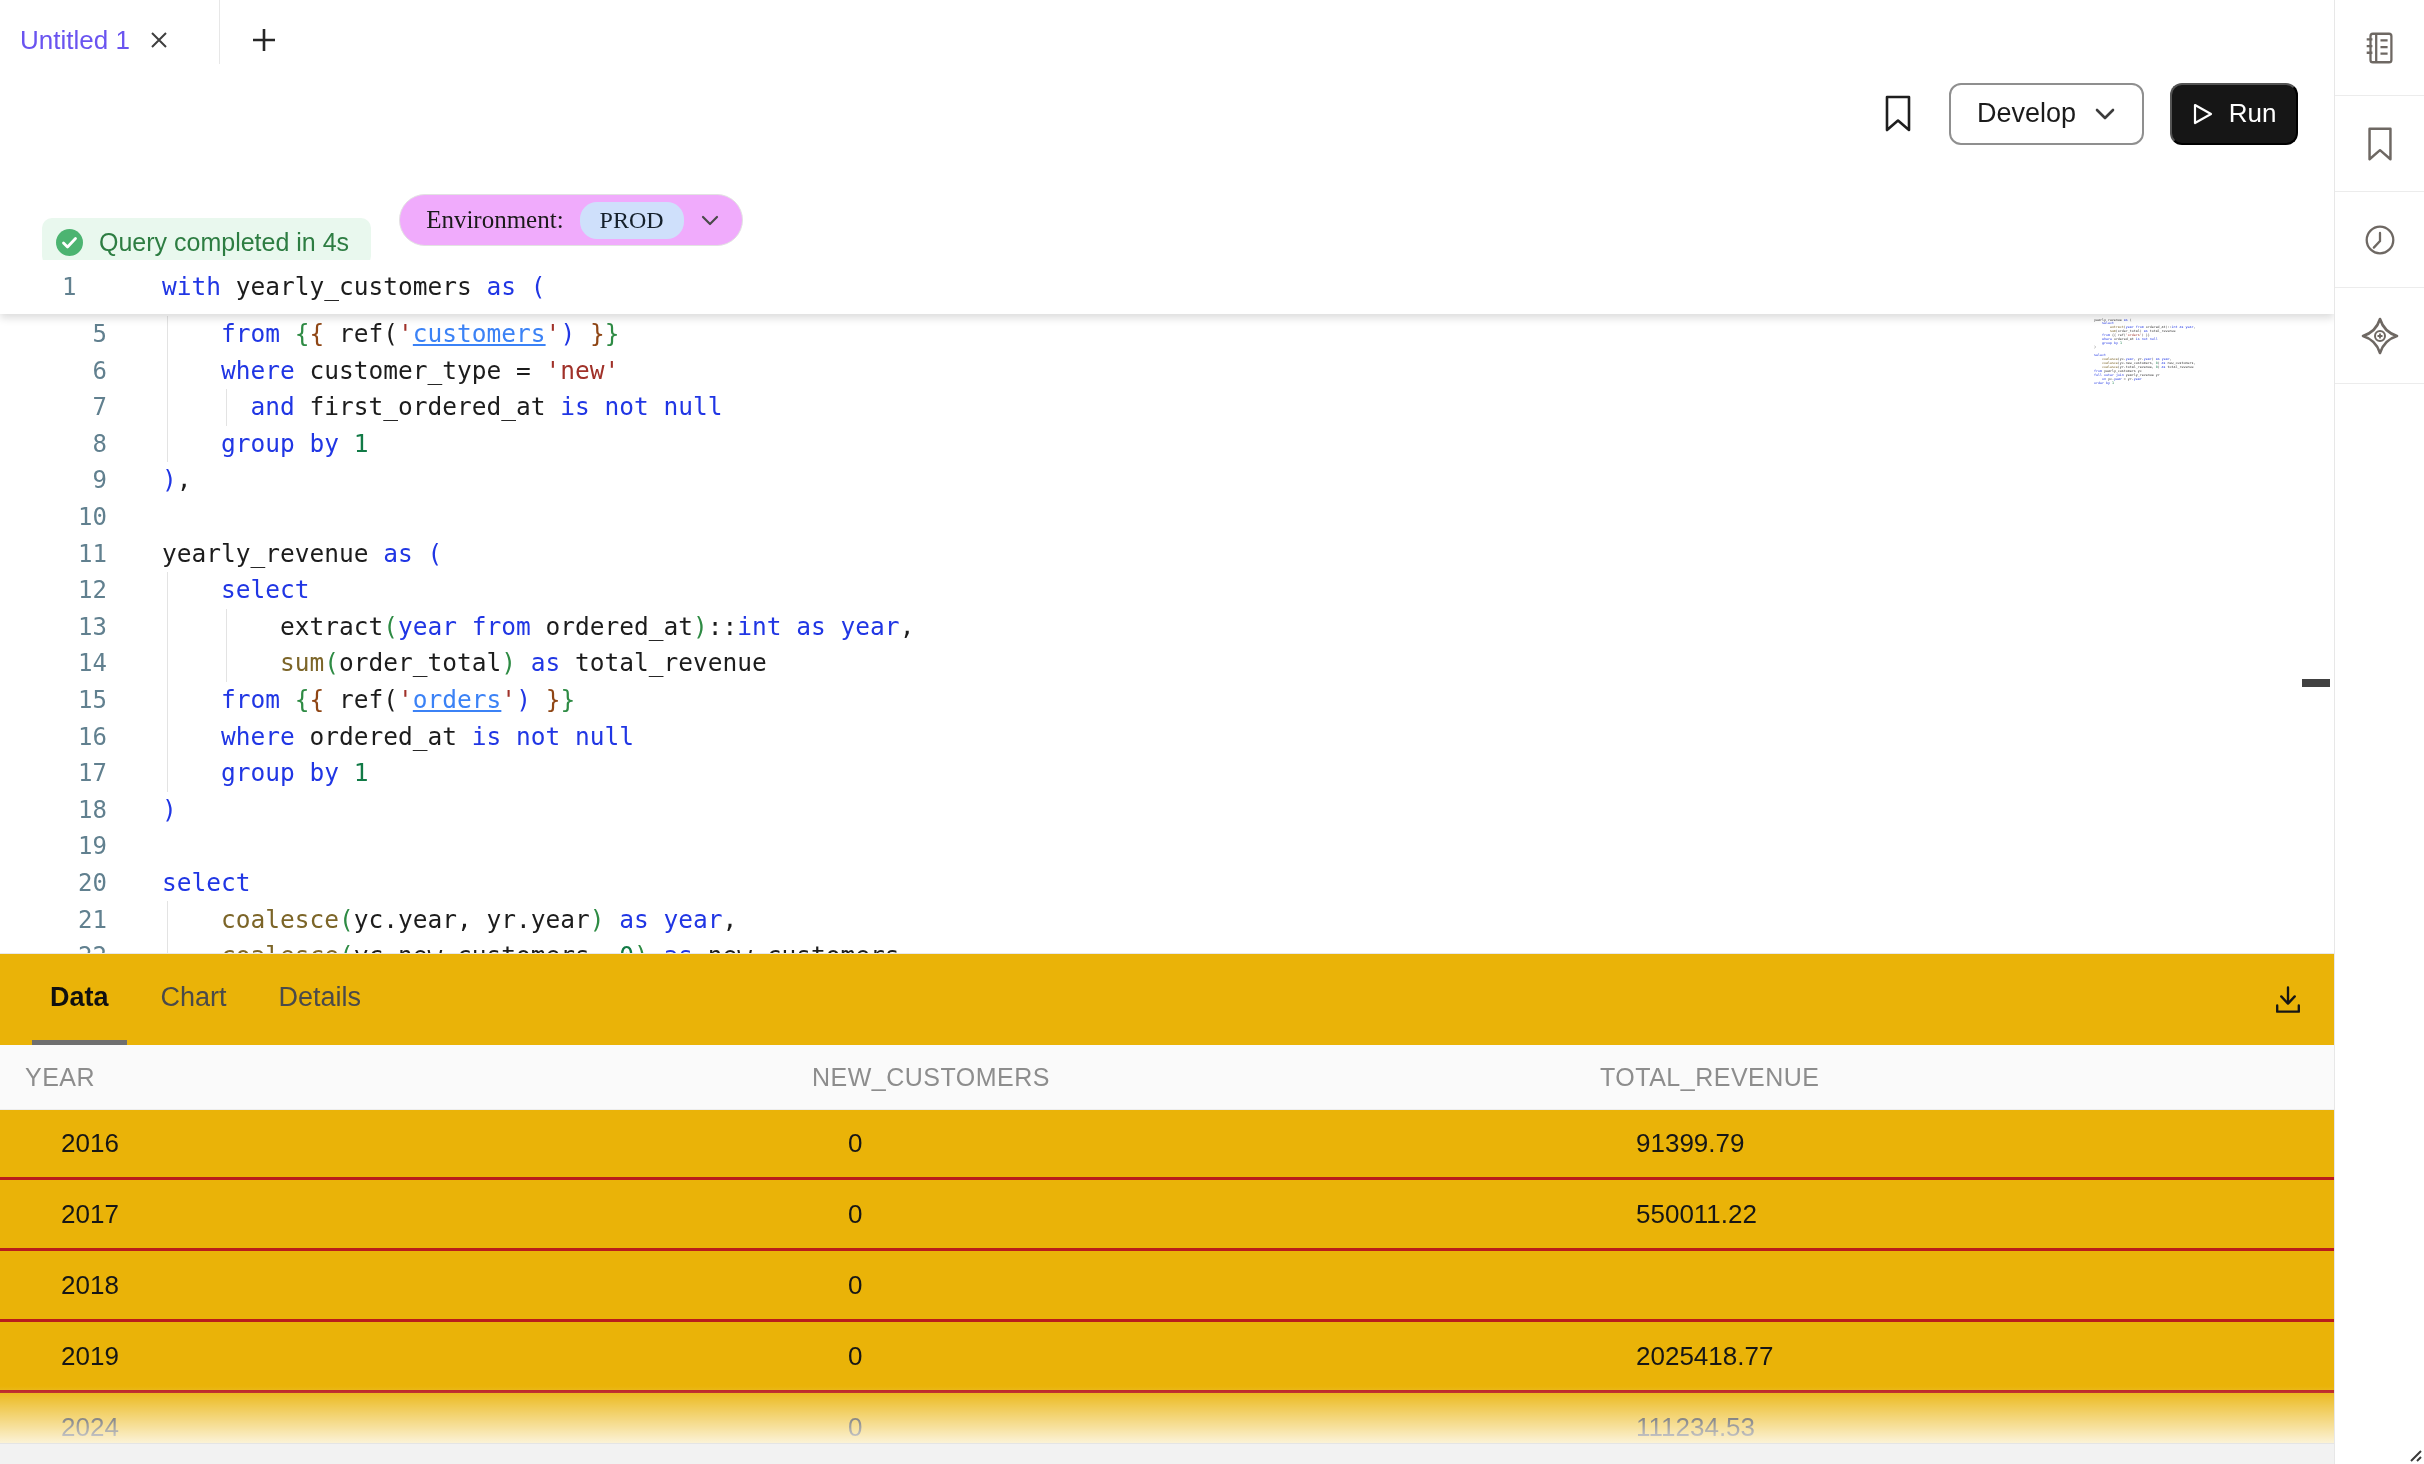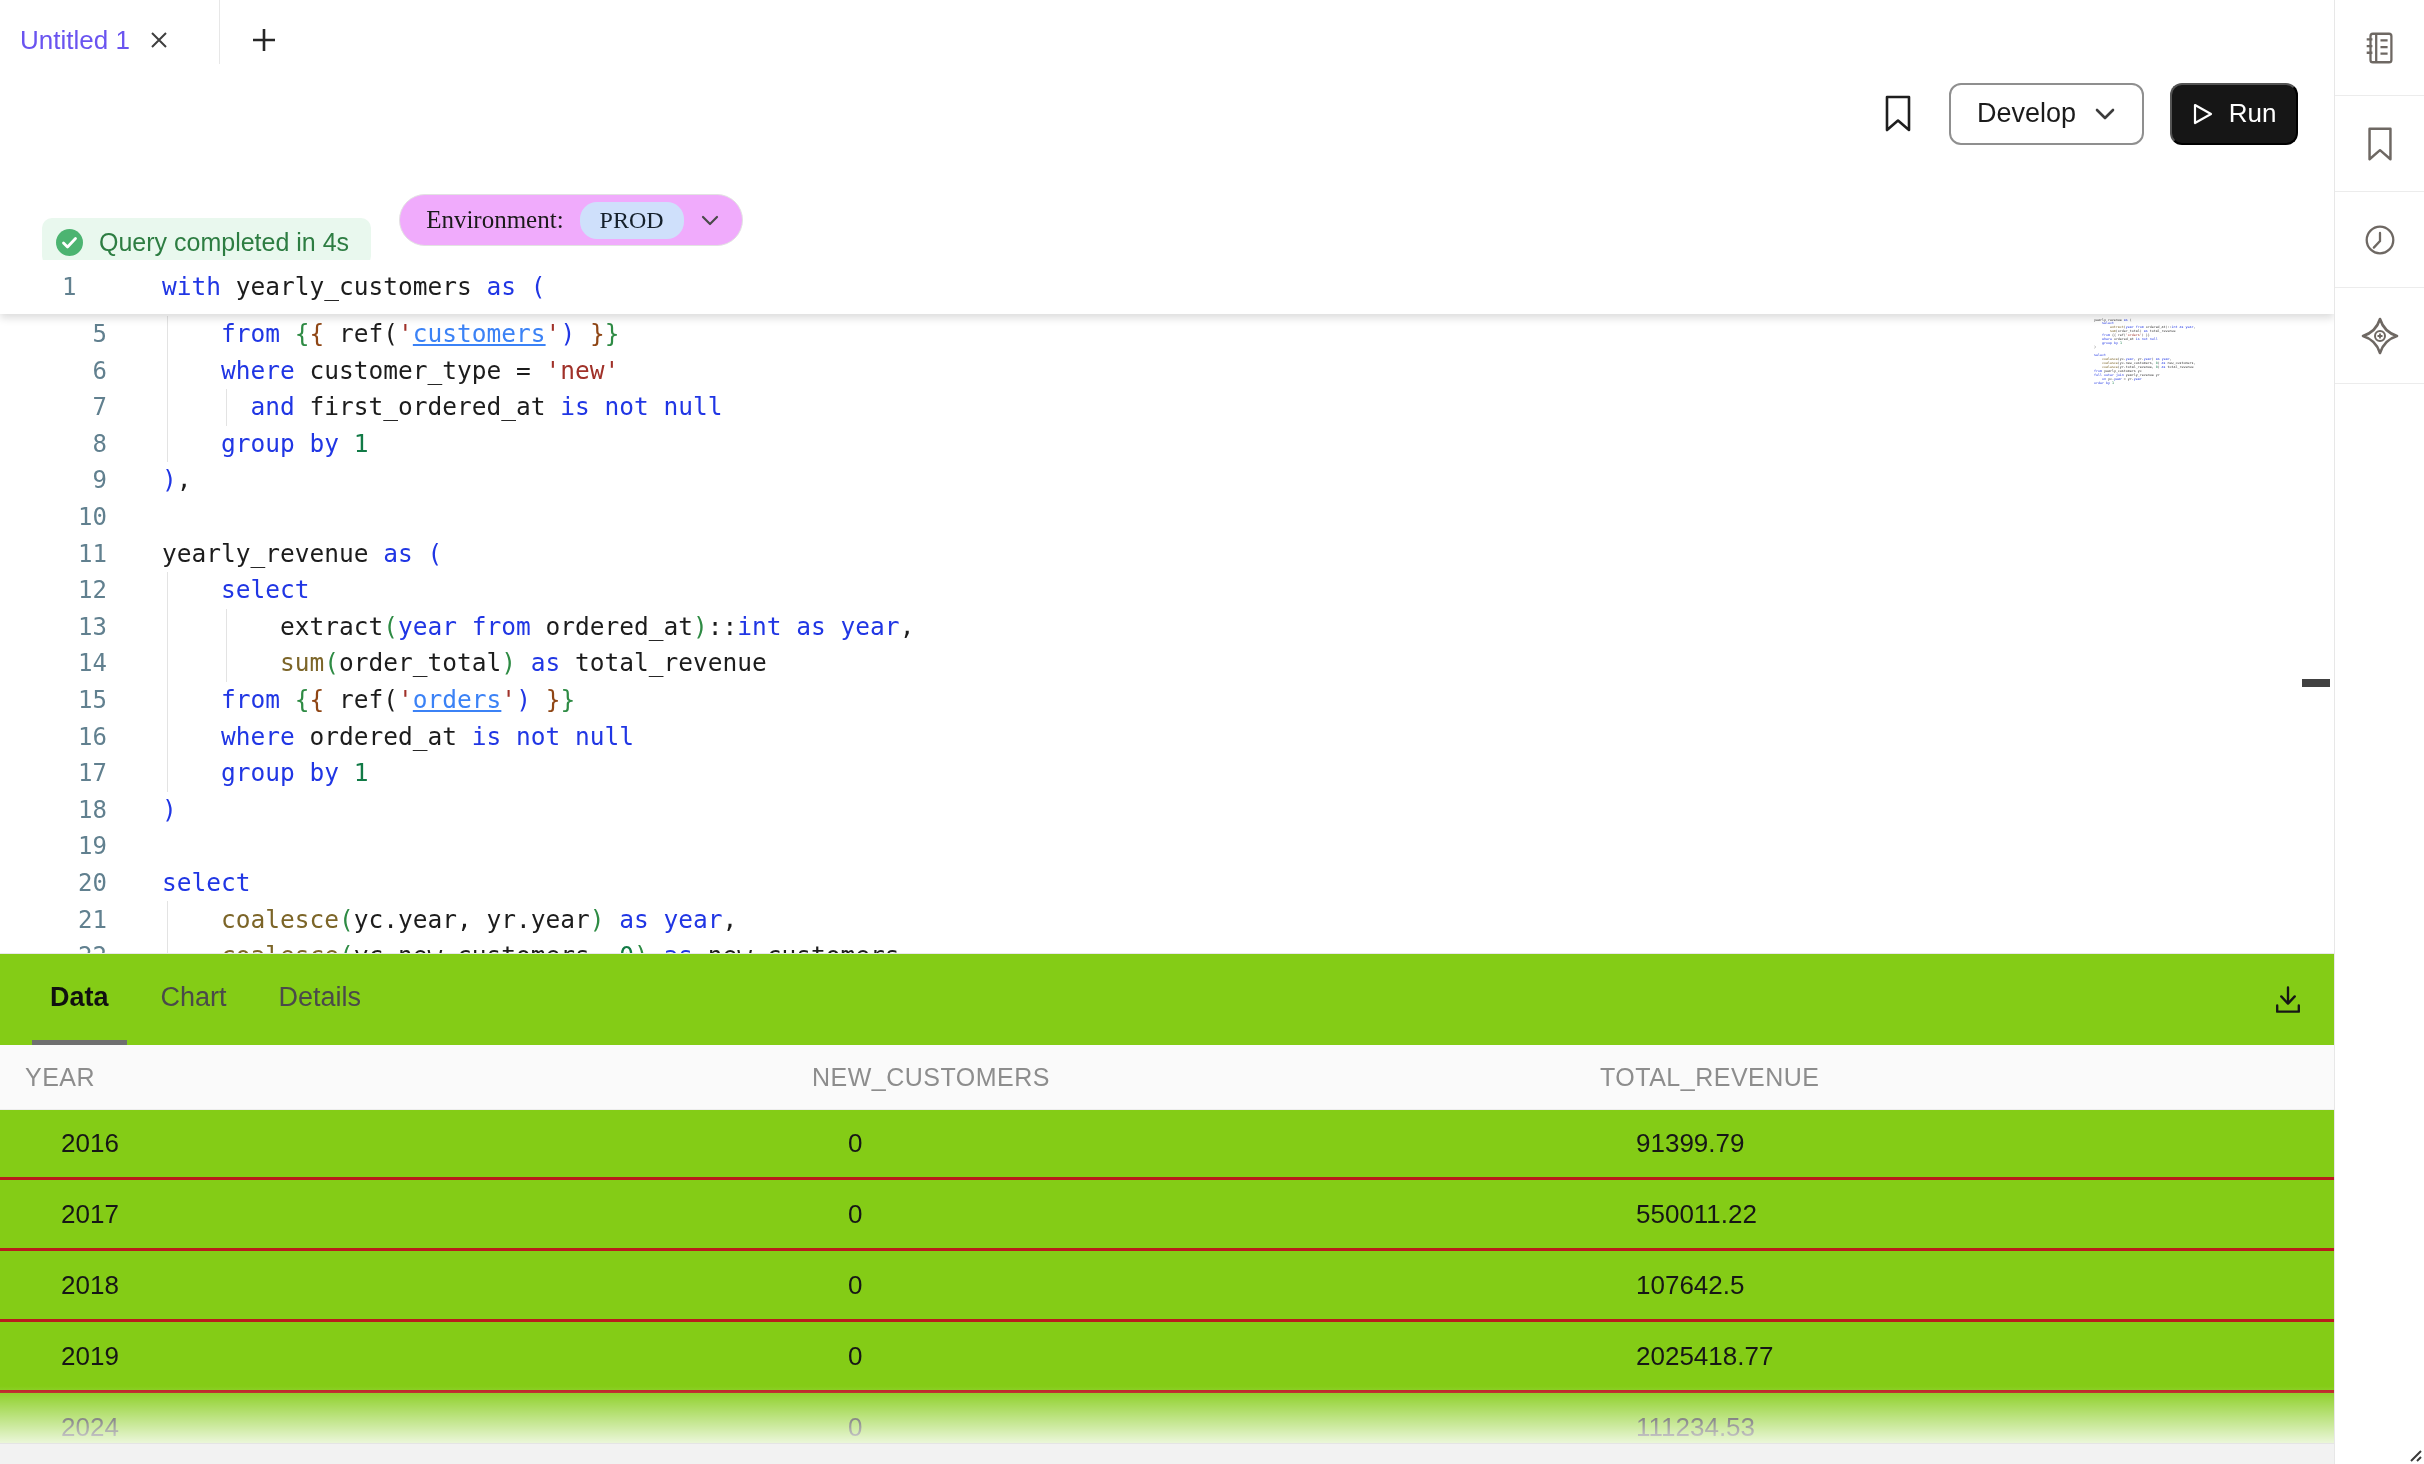--- a/index.html
+++ b/index.html
@@ -39,21 +39,21 @@
   .sticky .c{padding-left:55px;}
   .lines{position:absolute;left:0;top:56px;z-index:1;}
   .guide{position:absolute;width:1px;background:#e3e3e3;z-index:0;}
   .kw{color:#2036e4;}.id{color:#1c1c1c;}.str{color:#a03129;}
   .strl{color:#3b82f6;text-decoration:underline;}
   .num{color:#117a46;}.fn{color:#7c6528;}.bg{color:#2e8b44;}.bb{color:#8f4615;}.pb{color:#2036e4;}
   .minimap{position:absolute;left:2094px;top:19px;width:126px;height:112px;overflow:hidden;z-index:2;}
   .minimap div{font-family:"DejaVu Sans Mono",monospace;font-size:3.3px;line-height:3.96px;white-space:pre;color:#333;}
   .scroll-thumb{position:absolute;left:2302px;top:419px;width:28px;height:8px;background:#414141;z-index:4;}
   
-  .results{position:absolute;left:0;top:953px;width:2334px;height:511px;border-top:1px solid #e9e9e9;background:#84cc16;}
+  .results{position:absolute;left:0;top:953px;width:2334px;height:511px;border-top:1px solid #e9e9e9;background:#eab308;}
   .results-tabs{position:absolute;left:0;top:0;width:2334px;height:91px;}
   .rtabs-inner{position:absolute;left:32px;top:0;height:91px;display:flex;}
   .rtab{height:100%;display:flex;align-items:center;padding:0 18px;margin-right:16px;font-size:27px;color:#4a4a4a;box-sizing:border-box;border-bottom:5px solid transparent;}
   .rtab.active{color:#101010;font-weight:600;border-bottom:5px solid #6f6f6f;}
   .dl-btn{position:absolute;right:28px;top:28px;}
   .thead{position:absolute;left:0;top:91px;width:2334px;height:64px;background:#fafafa;border-bottom:1px solid #ededed;
          display:grid;grid-template-columns:787px 788px 1fr;align-items:center;}
   .thead .cell{padding-left:25px;color:#8d8d8d;font-size:25px;letter-spacing:0.5px;}
   .tbody{position:absolute;left:0;top:155px;width:2334px;}
   .trow{height:71px;border-bottom:3px solid #b91c1c;display:grid;grid-template-columns:787px 788px 1fr;align-items:center;box-sizing:border-box;padding-left:36px;}
@@ -214,21 +214,20 @@
             <div class="cell">91399.79</div>
           </div>
           <div class="trow">
             <div class="cell">2017</div>
             <div class="cell">0</div>
             <div class="cell">550011.22</div>
           </div>
           <div class="trow">
             <div class="cell">2018</div>
             <div class="cell">0</div>
-            <div class="cell">107642.5</div>
           </div>
           <div class="trow">
             <div class="cell">2019</div>
             <div class="cell">0</div>
             <div class="cell">2025418.77</div>
           </div>
           <div class="trow">
             <div class="cell">2024</div>
             <div class="cell">0</div>
             <div class="cell">111234.53</div>

